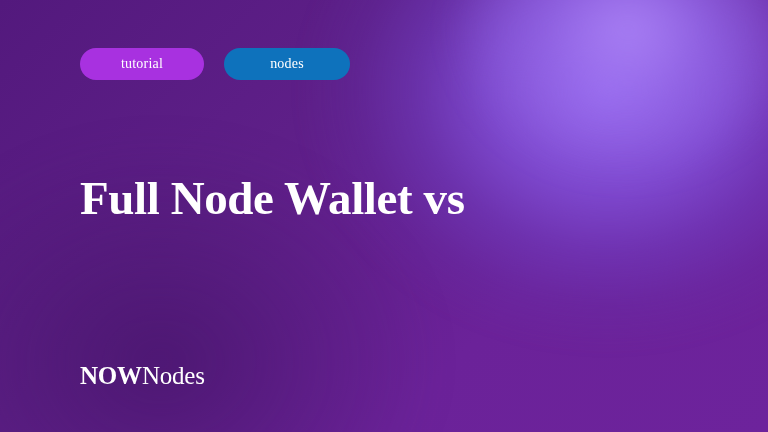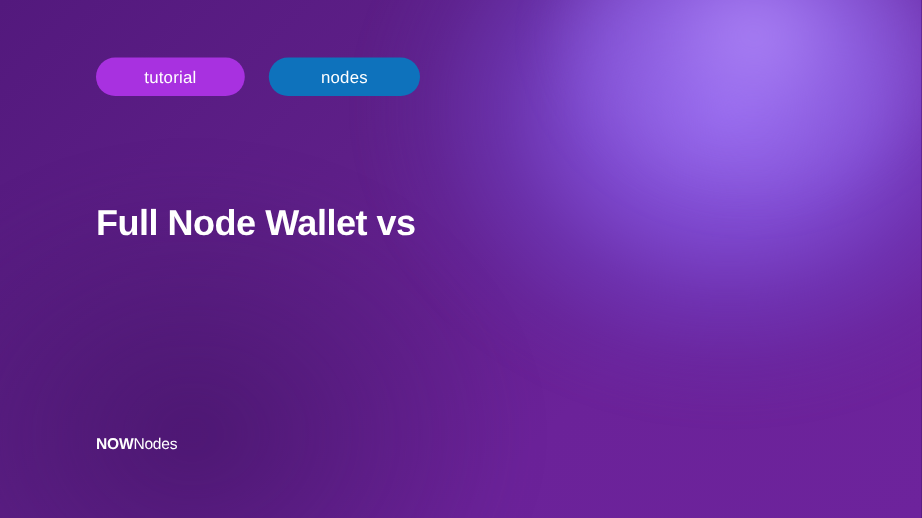--- a/index.html
+++ b/index.html
@@ -73,20 +73,21 @@
                 rgba(62,20,94,0) 100%);
     filter: blur(16px);
     pointer-events: none;
   }
 
   .content {
     position: relative;
     z-index: 2;
     width: 100%;
     height: 100%;
+    font-family: Liberation Serif, serif;
   }
 
   
   .tag-row {
     position: absolute;
     left: 80px;
     top: 48px;
     display: flex;
     align-items: center;
     gap: 20px;
@@ -111,36 +112,36 @@
   .tag-tutorial { background: #a831e0; min-width: 124px; }
   .tag-nodes    { background: #0e72bc; min-width: 126px; }
 
   
   .title {
     position: absolute;
     left: 80px;
     top: 168px;
     width: 600px;
     color: #ffffff;
-    font-size: 30px;
+    font-size: 47px;
     font-weight: bold;
     line-height: 1.28;
     letter-spacing: -0.4px;
   }
   .title-line { display: block; }
 
   
   .logo {
     position: absolute;
     left: 80px;
     top: 363px;
     display: flex;
     align-items: baseline;
     color: #ffffff;
-    font-size: 13px;
+    font-size: 25px;
     line-height: 1;
     letter-spacing: -0.2px;
   }
   .logo-now   { font-weight: bold; }
   .logo-nodes { font-weight: 400; }
 </style>
 </head>
 <body>
 
 <div class="banner">

